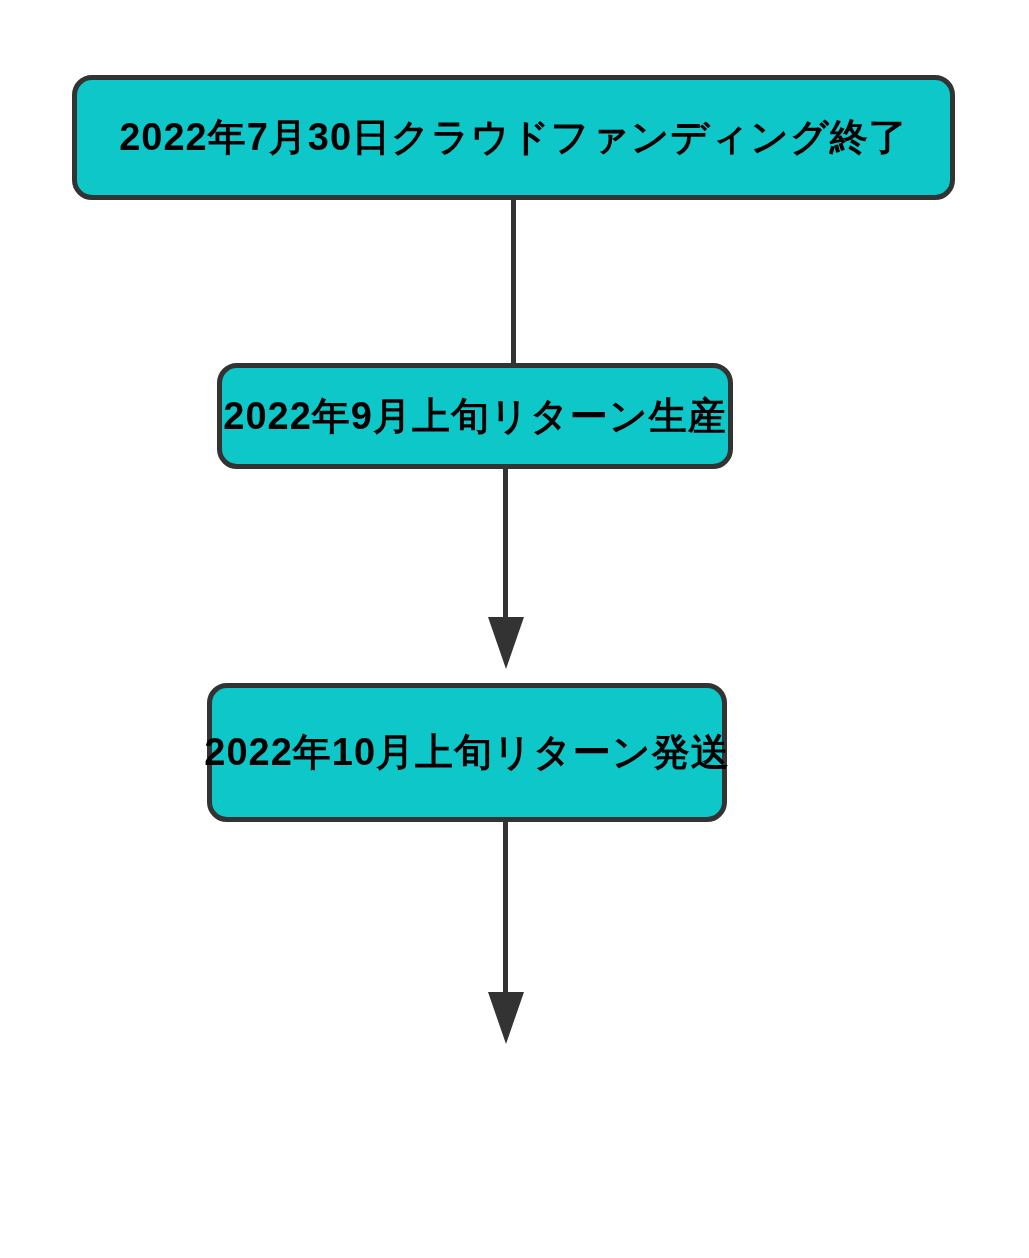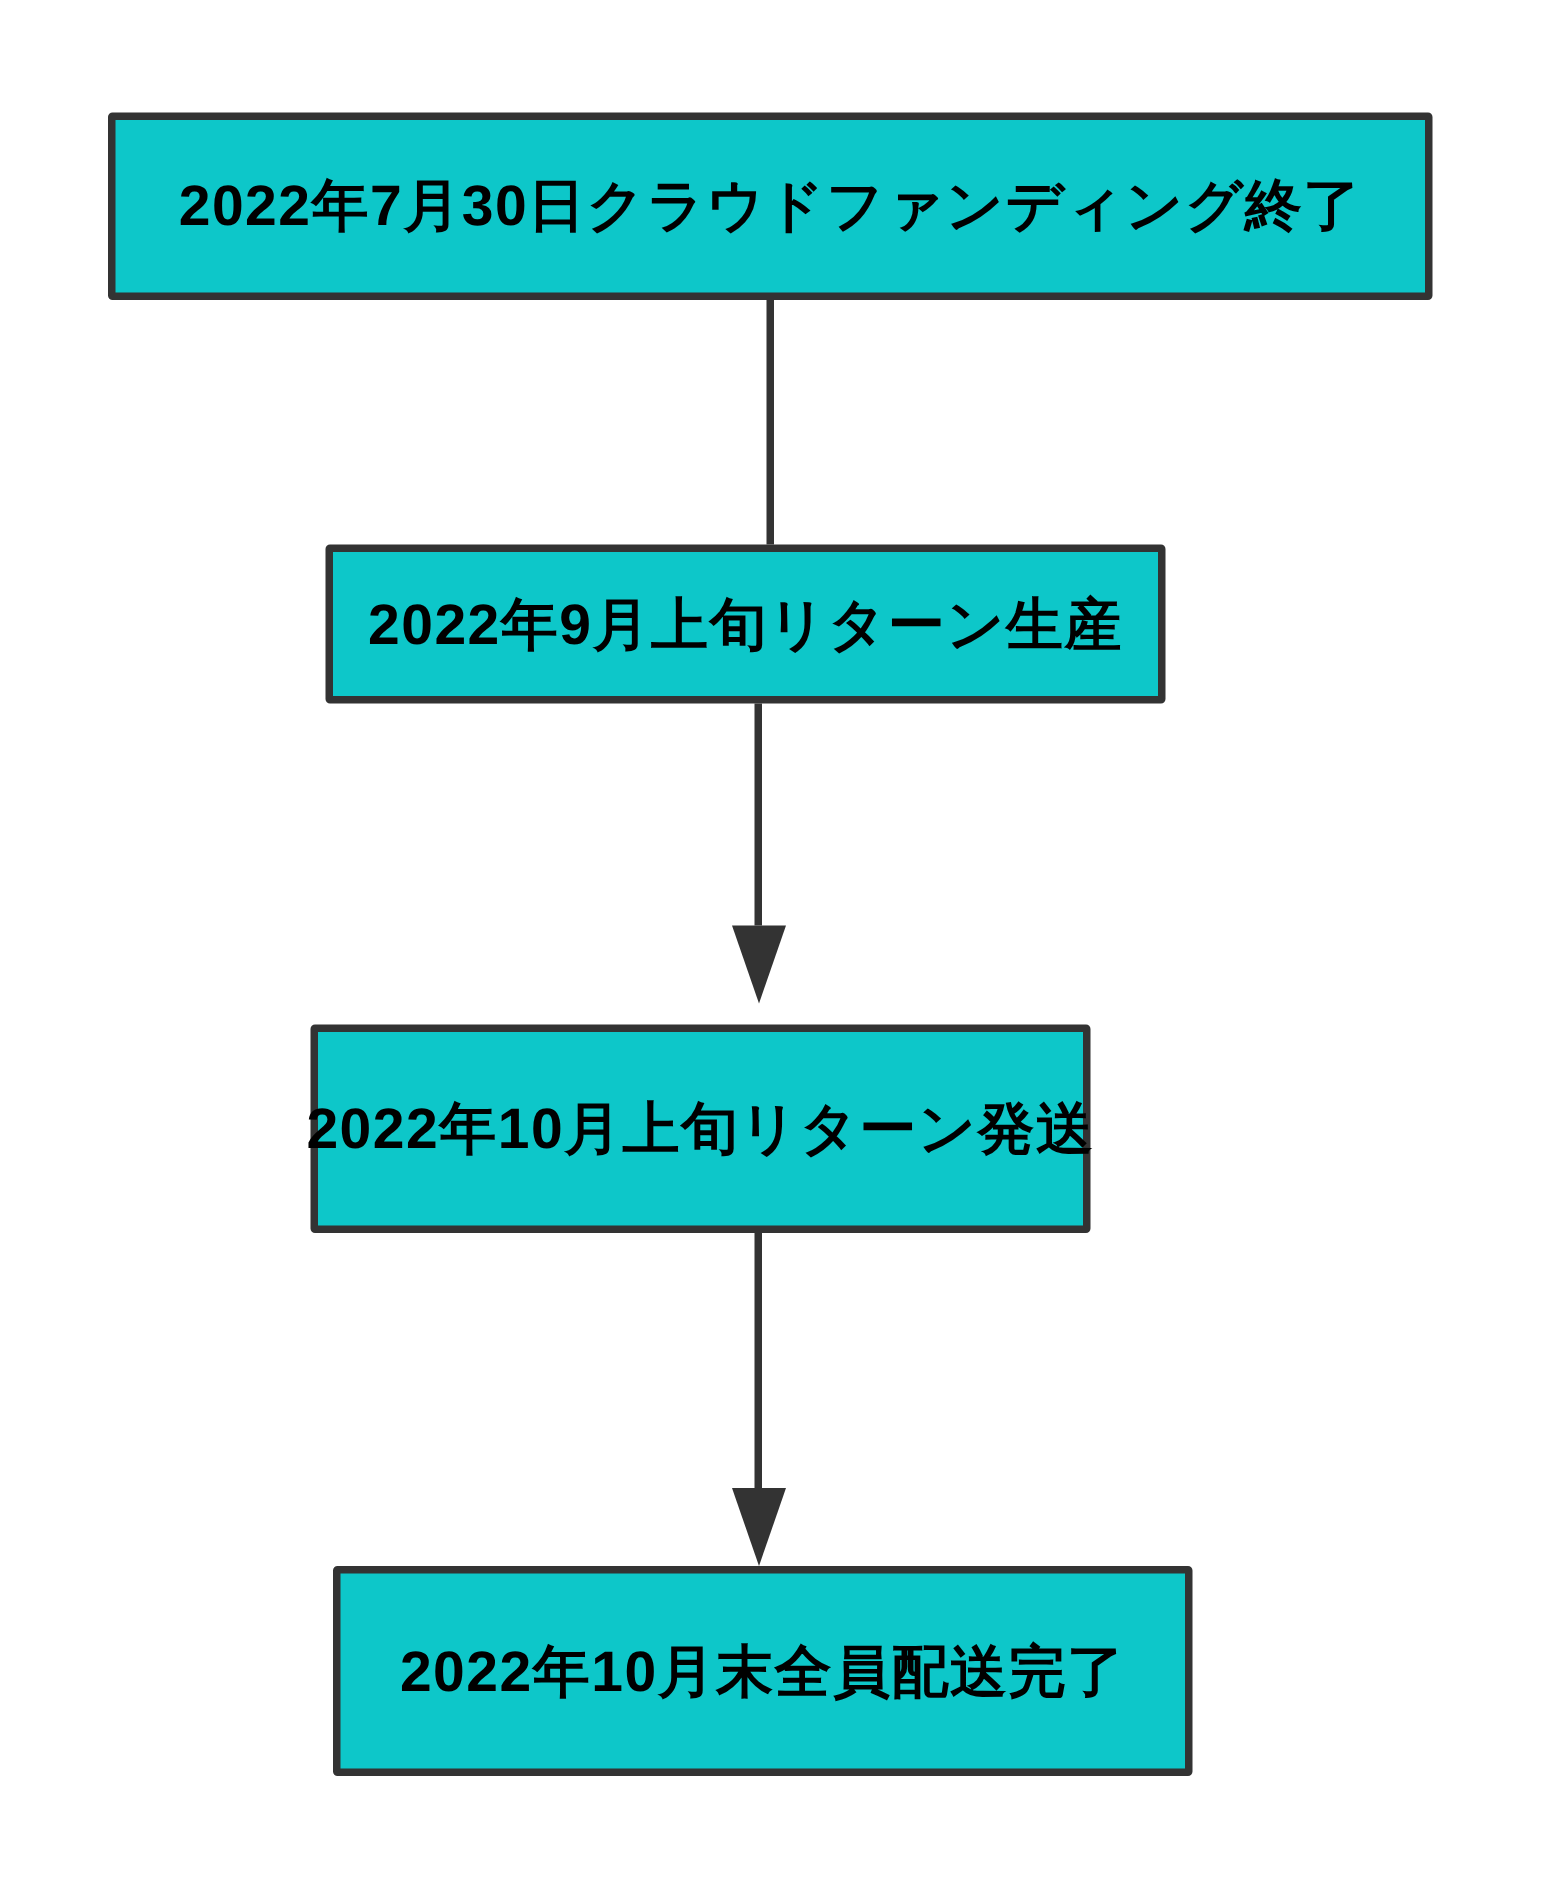--- a/index.html
+++ b/index.html
@@ -13,35 +13,35 @@
     width: 1029px;
     height: 1258px;
     background: var(--background, #ffffff);
     overflow: hidden;
   }
   .node {
     position: absolute;
     box-sizing: border-box;
     background: var(--node-fill, #0dc7c9);
     border: 5px solid var(--node-border, #333333);
-    border-radius: 3px;
+    border-radius: 20px;
     display: flex;
     align-items: center;
     justify-content: center;
   }
   .node .label {
     font-size: 38px;
     font-weight: bold;
     color: var(--text, #000000);
     letter-spacing: 1px;
     white-space: nowrap;
     text-align: center;
   }
   #node1 { left: 72px;  top: 75px;   width: 883px; height: 125px; }
-  #node2 { left: 217px; top: 363px;  width: 560px; height: 106px; }
+  #node2 { left: 217px; top: 363px;  width: 516px; height: 106px; }
   #node3 { left: 207px; top: 683px;  width: 520px; height: 139px; }
   #node4 { left: 222px; top: 1044px; width: 573px; height: 140px; }
 
   .edge-line {
     position: absolute;
     width: 5px;
     background: var(--connector, #333333);
   }
   #edge1-line { left: 511px; top: 200px; height: 163px; }
   #edge2-line { left: 503px; top: 469px; height: 148px; }
@@ -76,17 +76,14 @@
   <div class="edge-line" id="edge2-line"></div>
   <div class="arrowhead" id="edge2-head"></div>
 
   <div class="node" id="node3">
     <span class="label">2022年10月上旬リターン発送</span>
   </div>
 
   <div class="edge-line" id="edge3-line"></div>
   <div class="arrowhead" id="edge3-head"></div>
 
-  <div class="node" id="node4">
-    <span class="label">2022年10月末全員配送完了</span>
-  </div>
 
 </div>
 
 </body></html>

